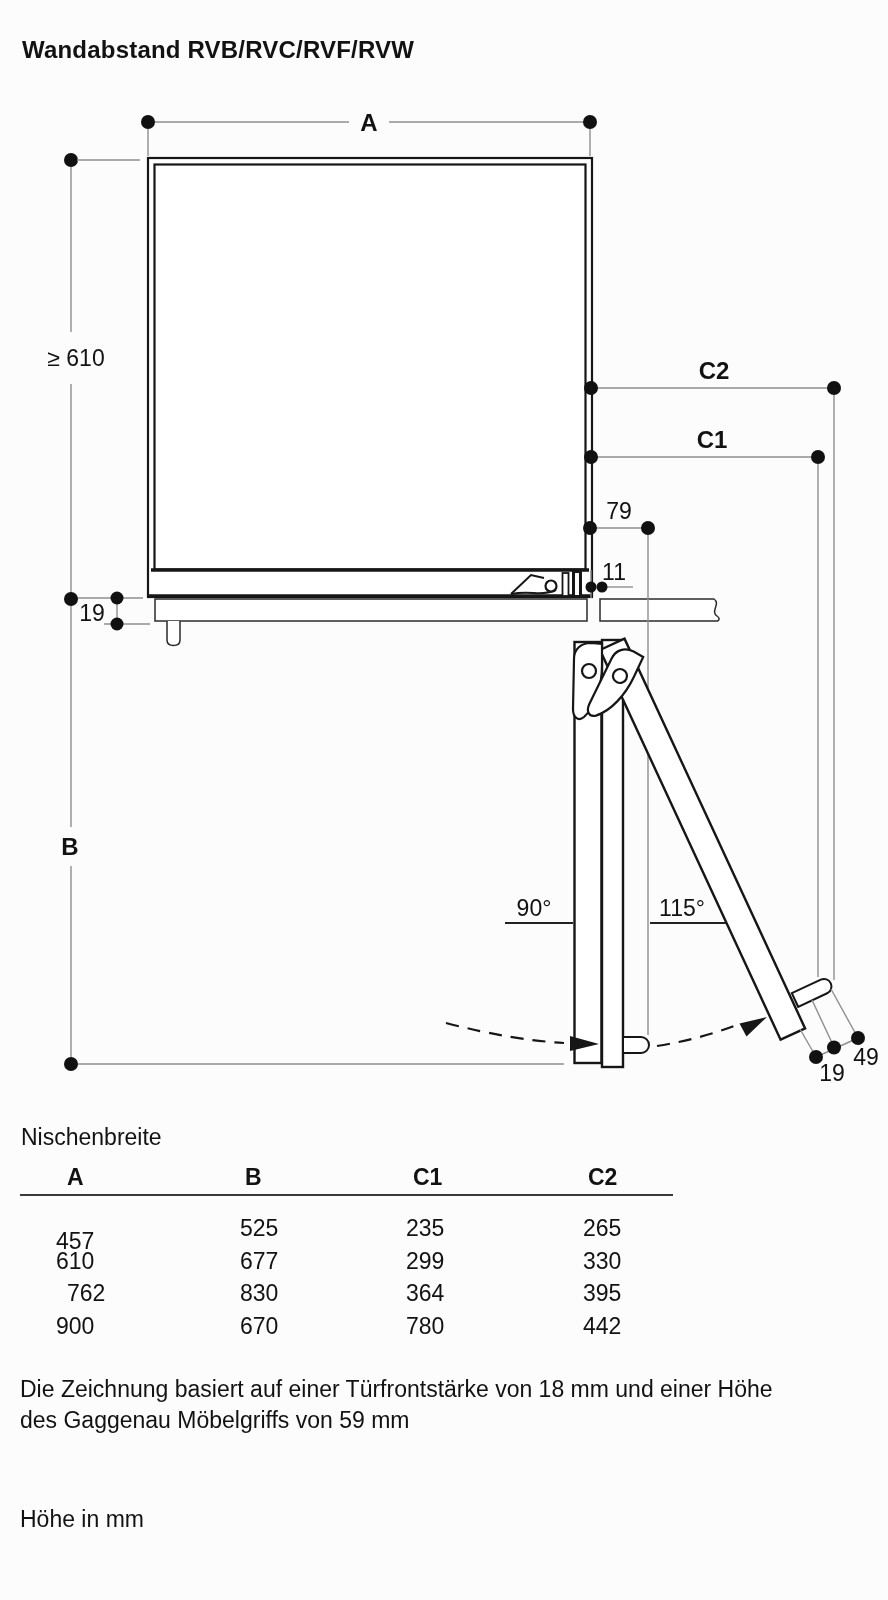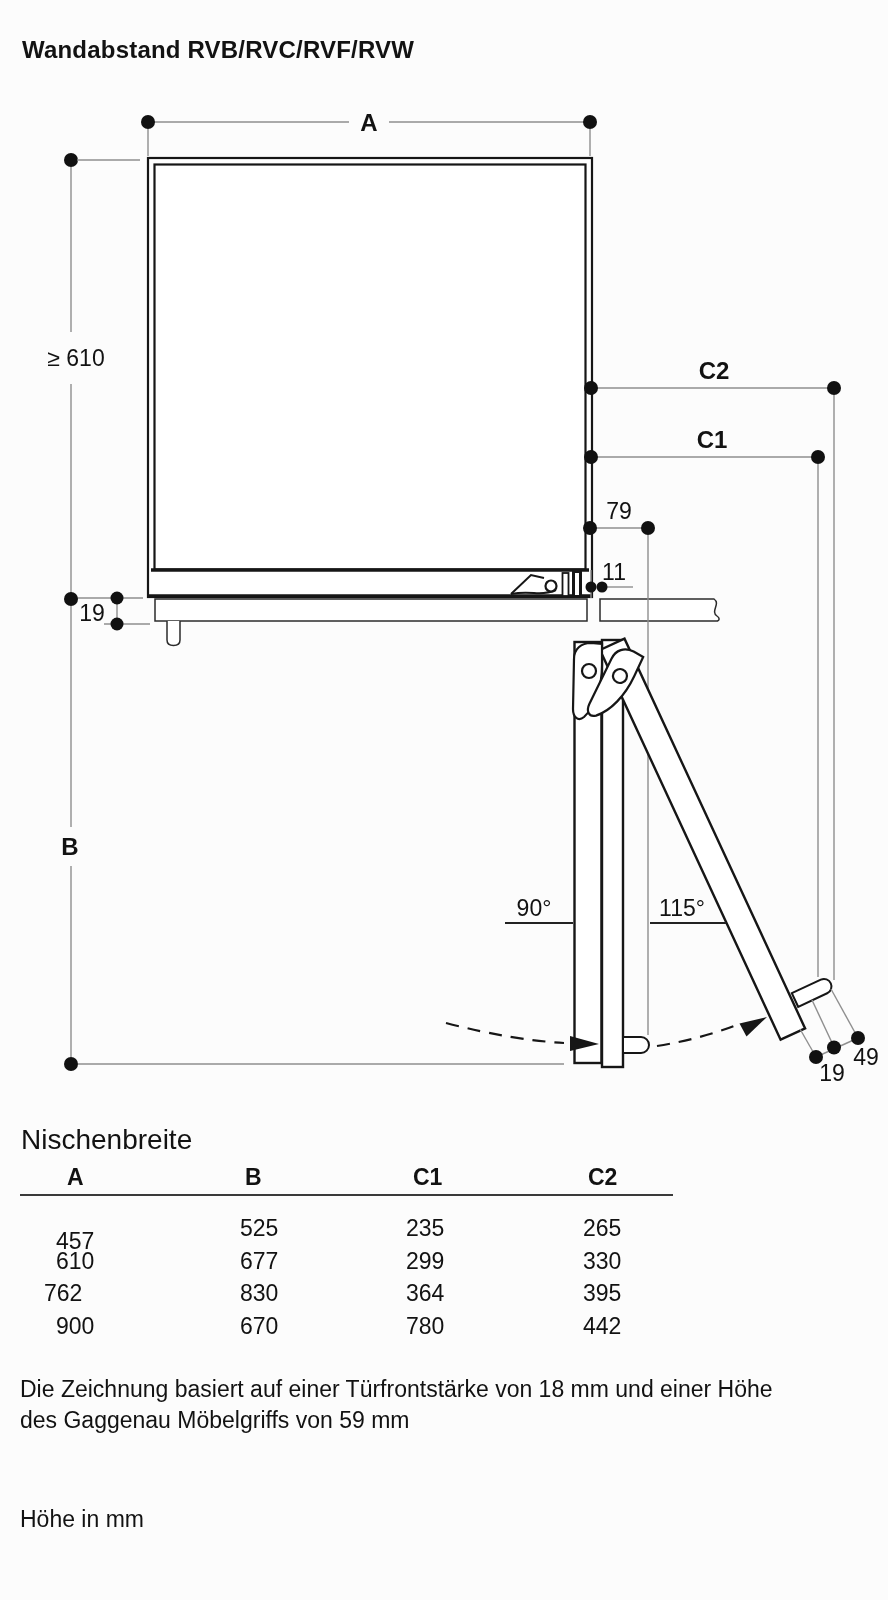--- a/index.html
+++ b/index.html
@@ -5,21 +5,21 @@
   html,body{margin:0;padding:0;background:#fcfcfc;}
   #page{position:relative;width:888px;height:1600px;background:#fcfcfc;overflow:hidden;
         font-family:"Liberation Sans",sans-serif;color:#121212;padding-left:20px;}
   #title{position:absolute;left:22px;top:36px;font-size:24px;font-weight:bold;letter-spacing:.2px;}
   svg{position:absolute;left:0;top:0;}
   svg text{font-family:"Liberation Sans",sans-serif;fill:#121212;}
   .lbl{font-size:23px;}
   .lblB{font-size:24px;font-weight:bold;}
   
   #tablewrap{position:absolute;left:0;top:0;width:888px;}
-  #tcaption{position:absolute;left:21px;top:1124px;font-size:28px;}
+  #tcaption{position:absolute;left:21px;top:1124px;font-size:23px;}
   .thead{position:absolute;top:1164px;font-size:23px;font-weight:bold;}
   #trule{position:absolute;left:20px;top:1194px;width:653px;height:0;border-top:2px solid #3a3a3a;}
   .trow span{position:absolute;font-size:23px;}
   
   #note{position:absolute;left:20px;top:1374px;font-size:23px;line-height:31px;}
   #units{position:absolute;left:20px;top:1506px;font-size:23px;}
 </style>
 </head>
 <body>
 
@@ -177,21 +177,21 @@
       <span style="left:406px;top:1215px">235</span>
       <span style="left:583px;top:1215px">265</span>
     </div>
     <div class="trow">
       <span style="left:56px;top:1248px">610</span>
       <span style="left:240px;top:1248px">677</span>
       <span style="left:406px;top:1248px">299</span>
       <span style="left:583px;top:1248px">330</span>
     </div>
     <div class="trow">
-      <span style="left:44px;top:1280px">762</span>
+      <span style="left:67px;top:1280px">762</span>
       <span style="left:240px;top:1280px">830</span>
       <span style="left:406px;top:1280px">364</span>
       <span style="left:583px;top:1280px">395</span>
     </div>
     <div class="trow">
       <span style="left:56px;top:1313px">900</span>
       <span style="left:240px;top:1313px">670</span>
       <span style="left:406px;top:1313px">780</span>
       <span style="left:583px;top:1313px">442</span>
     </div>

